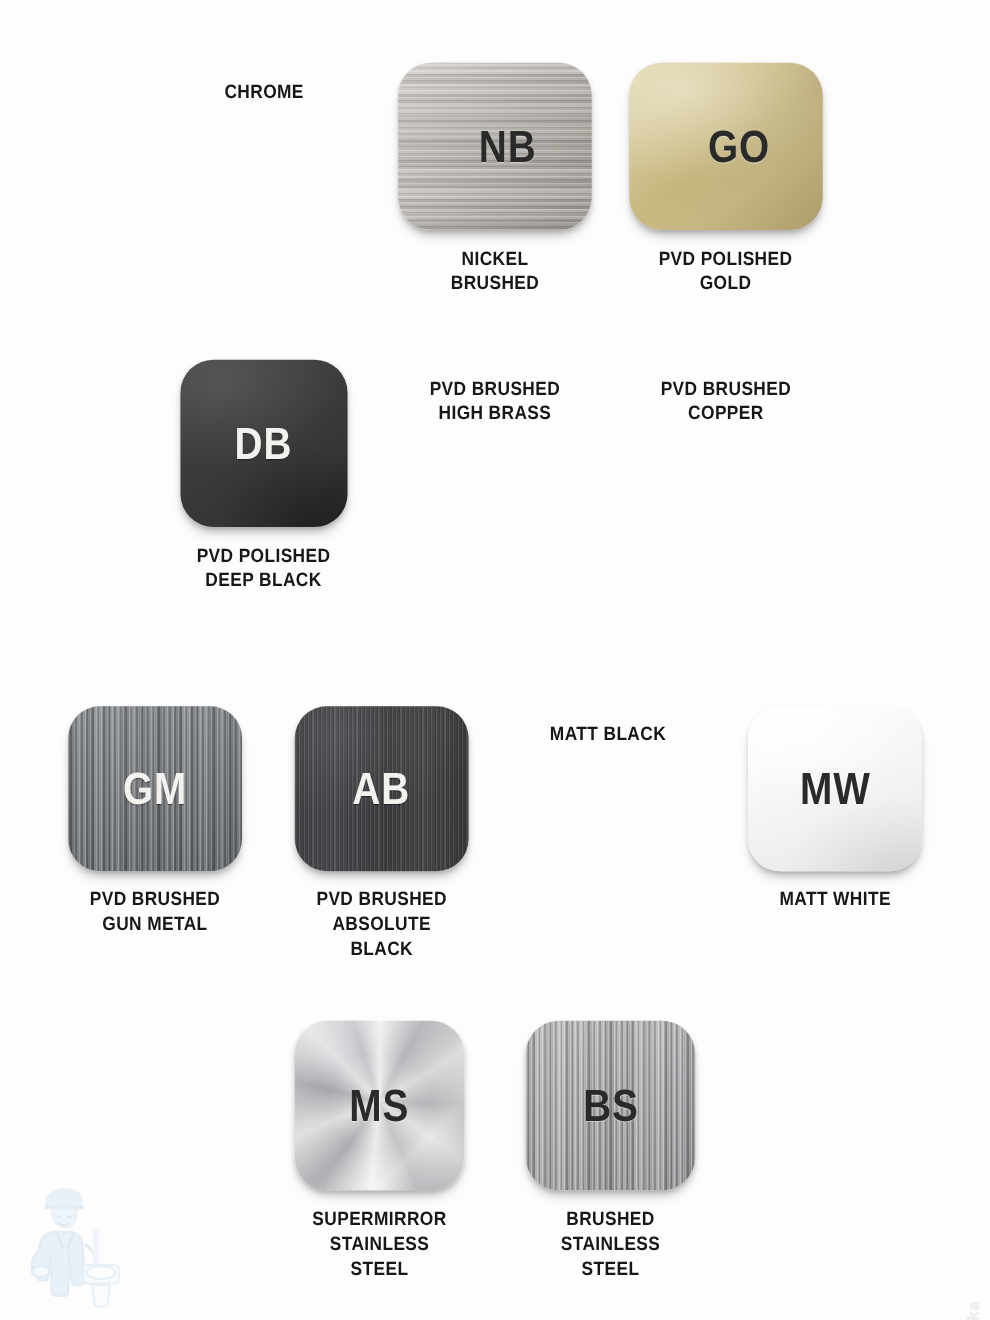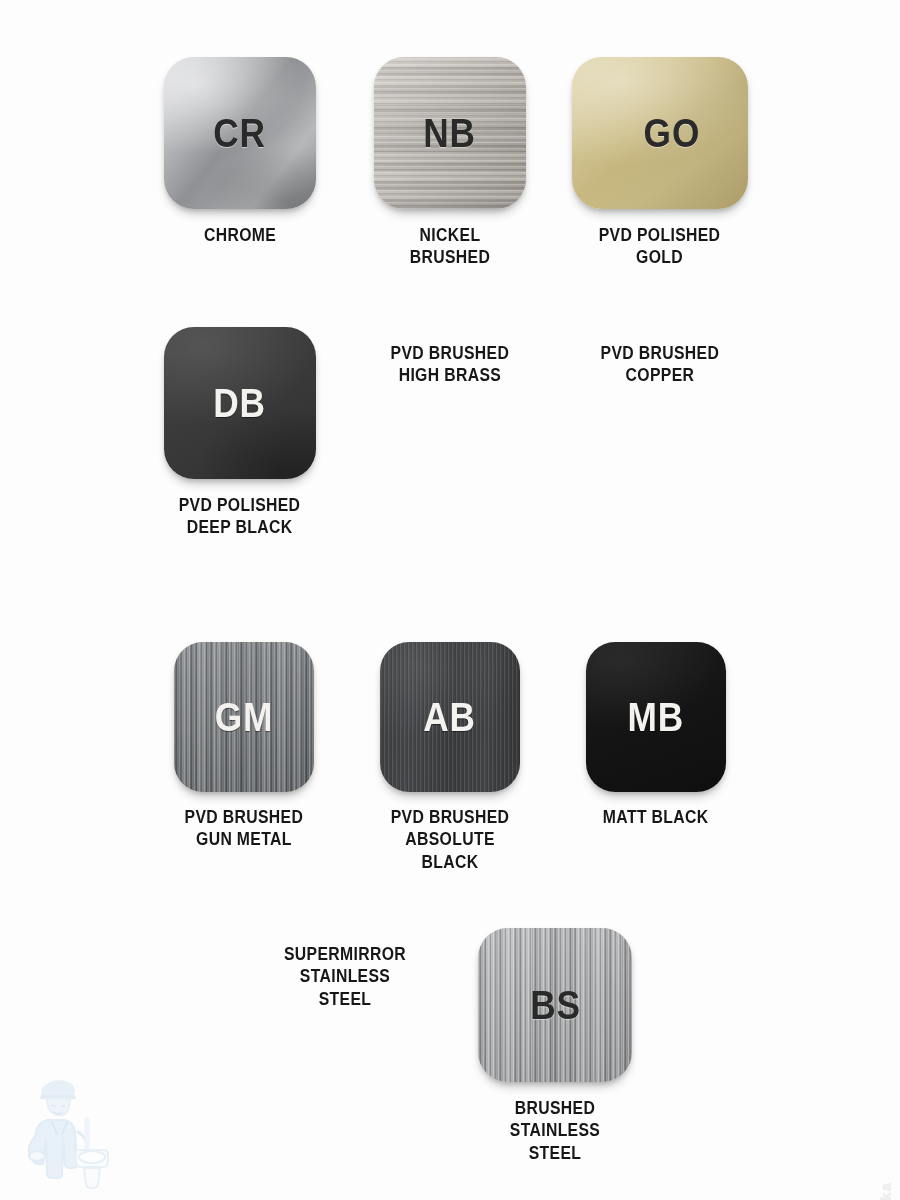--- a/index.html
+++ b/index.html
@@ -48,21 +48,21 @@
     height: 152px;
     border-radius: 30px;
     position: relative;
     overflow: hidden;
     box-shadow: 0 7px 11px -4px rgba(0,0,0,0.30),
                 0 2px 4px rgba(0,0,0,0.10);
     display: flex;
     align-items: center;
     justify-content: center;
   }
-  .row-3 .swatch { width: 140px; height: 150px; border-radius: 29px; }
+  .row-3 .swatch { width: 158px; height: 150px; border-radius: 29px; }
   .row-4 .swatch { width: 154px; height: 154px; border-radius: 30px; }
 
   
   .swatch .tex {
     position: absolute;
     inset: 0;
     pointer-events: none;
   }
 
   
@@ -111,20 +111,21 @@
   .f-cr .tex {
     background:
       radial-gradient(ellipse 120% 80% at 22% 18%, rgba(255,255,255,0.55), rgba(255,255,255,0) 58%),
       radial-gradient(ellipse 90% 60% at 80% 95%, rgba(0,0,0,0.22), rgba(0,0,0,0) 60%);
   }
 
   
   .f-nb {
     background:
       linear-gradient(180deg, #c3bdb6 0%, #b7b1aa 30%, #aaa49d 55%, #b4aea7 78%, #a39d97 100%);
+    padding-left: 24px;
   }
   .f-nb .tex {
     background:
       repeating-linear-gradient(0deg,
         rgba(255,255,255,0.30) 0px, rgba(255,255,255,0.30) 1px,
         rgba(0,0,0,0.00) 1px,  rgba(0,0,0,0.00) 3px,
         rgba(0,0,0,0.07) 3px,  rgba(0,0,0,0.07) 4px,
         rgba(255,255,255,0.14) 4px, rgba(255,255,255,0.14) 6px),
       repeating-linear-gradient(0deg,
         rgba(0,0,0,0.05) 0px, rgba(0,0,0,0.05) 9px,
@@ -304,24 +305,20 @@
   }
 </style>
 </head>
 <body>
 
 <div class="board">
 
   <div class="row row-1">
 
     <div class="cell">
-      <div class="swatch f-cr">
-        <div class="tex"></div>
-        <div class="code dark">CR</div>
-      </div>
       <div class="caption">CHROME</div>
     </div>
 
     <div class="cell">
       <div class="swatch f-nb">
         <div class="tex"></div>
         <div class="code dark">NB</div>
       </div>
       <div class="caption">NICKEL BRUSHED</div>
     </div>
@@ -374,33 +371,40 @@
     <div class="cell">
       <div class="swatch f-ab">
         <div class="tex"></div>
         <div class="code light">AB</div>
       </div>
       <div class="caption">PVD BRUSHED
 ABSOLUTE BLACK</div>
     </div>
 
     <div class="cell">
-      <div class="swatch f-mb">
-        <div class="tex"></div>
-        <div class="code light">MB</div>
-      </div>
       <div class="caption">MATT BLACK</div>
     </div>
 
+    <div class="cell">
+      <div class="swatch f-mw">
+        <div class="tex"></div>
+        <div class="code dark">MW</div>
+      </div>
+      <div class="caption">MATT WHITE</div>
+    </div>
 
   </div>
 
   <div class="row row-4">
 
     <div class="cell">
+      <div class="swatch f-ms">
+        <div class="tex"></div>
+        <div class="code dark">MS</div>
+      </div>
       <div class="caption">SUPERMIRROR
 STAINLESS STEEL</div>
     </div>
 
     <div class="cell">
       <div class="swatch f-bs">
         <div class="tex"></div>
         <div class="code dark">BS</div>
       </div>
       <div class="caption">BRUSHED

